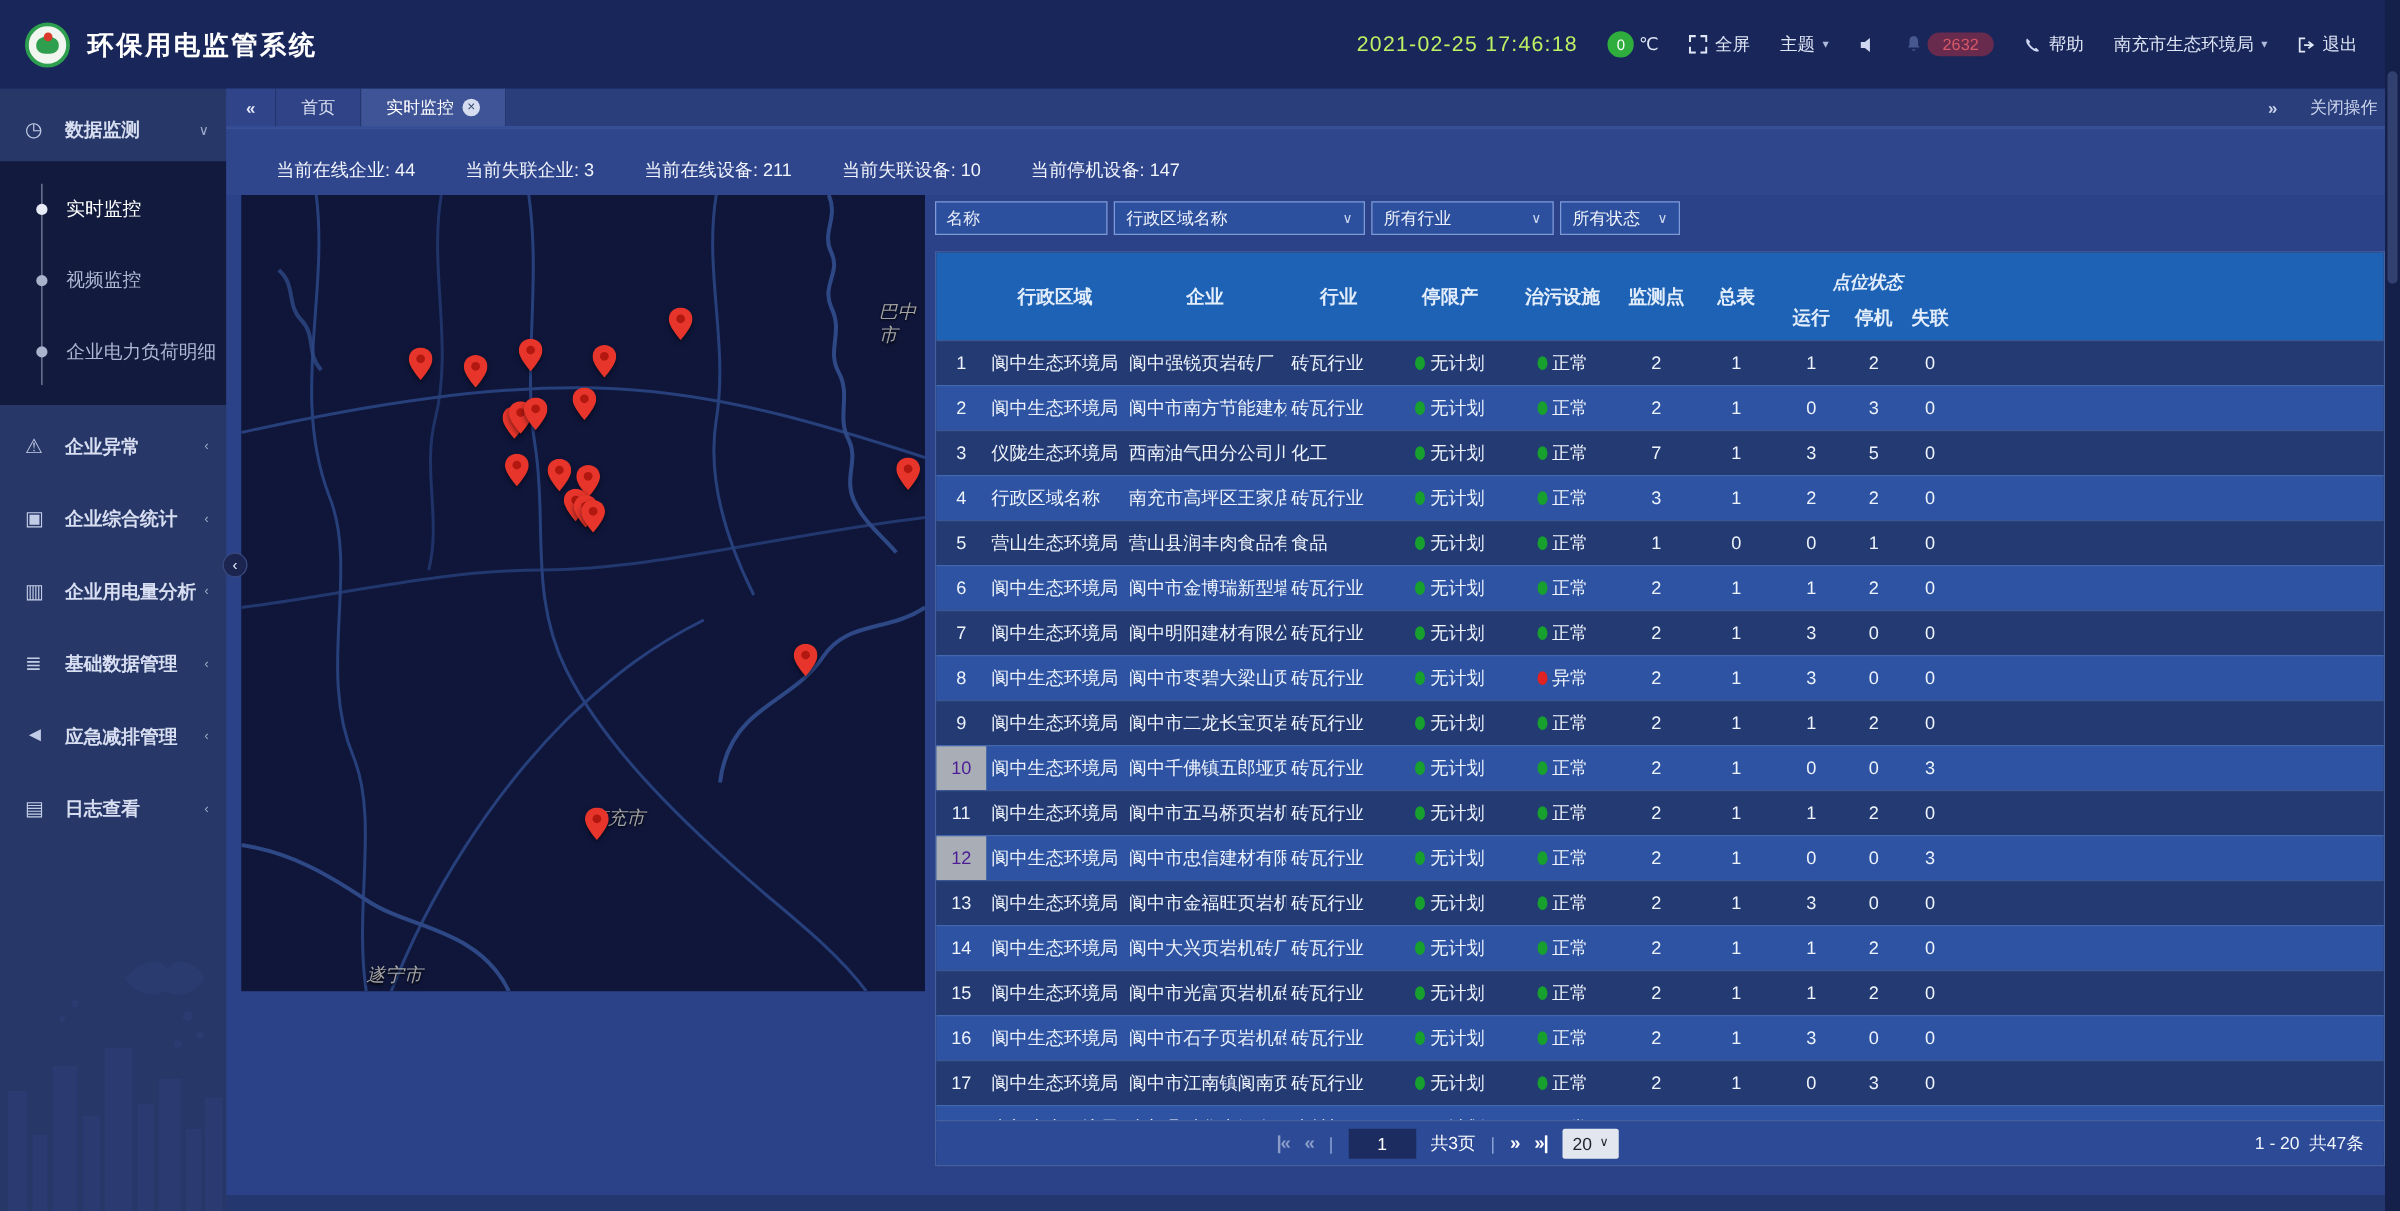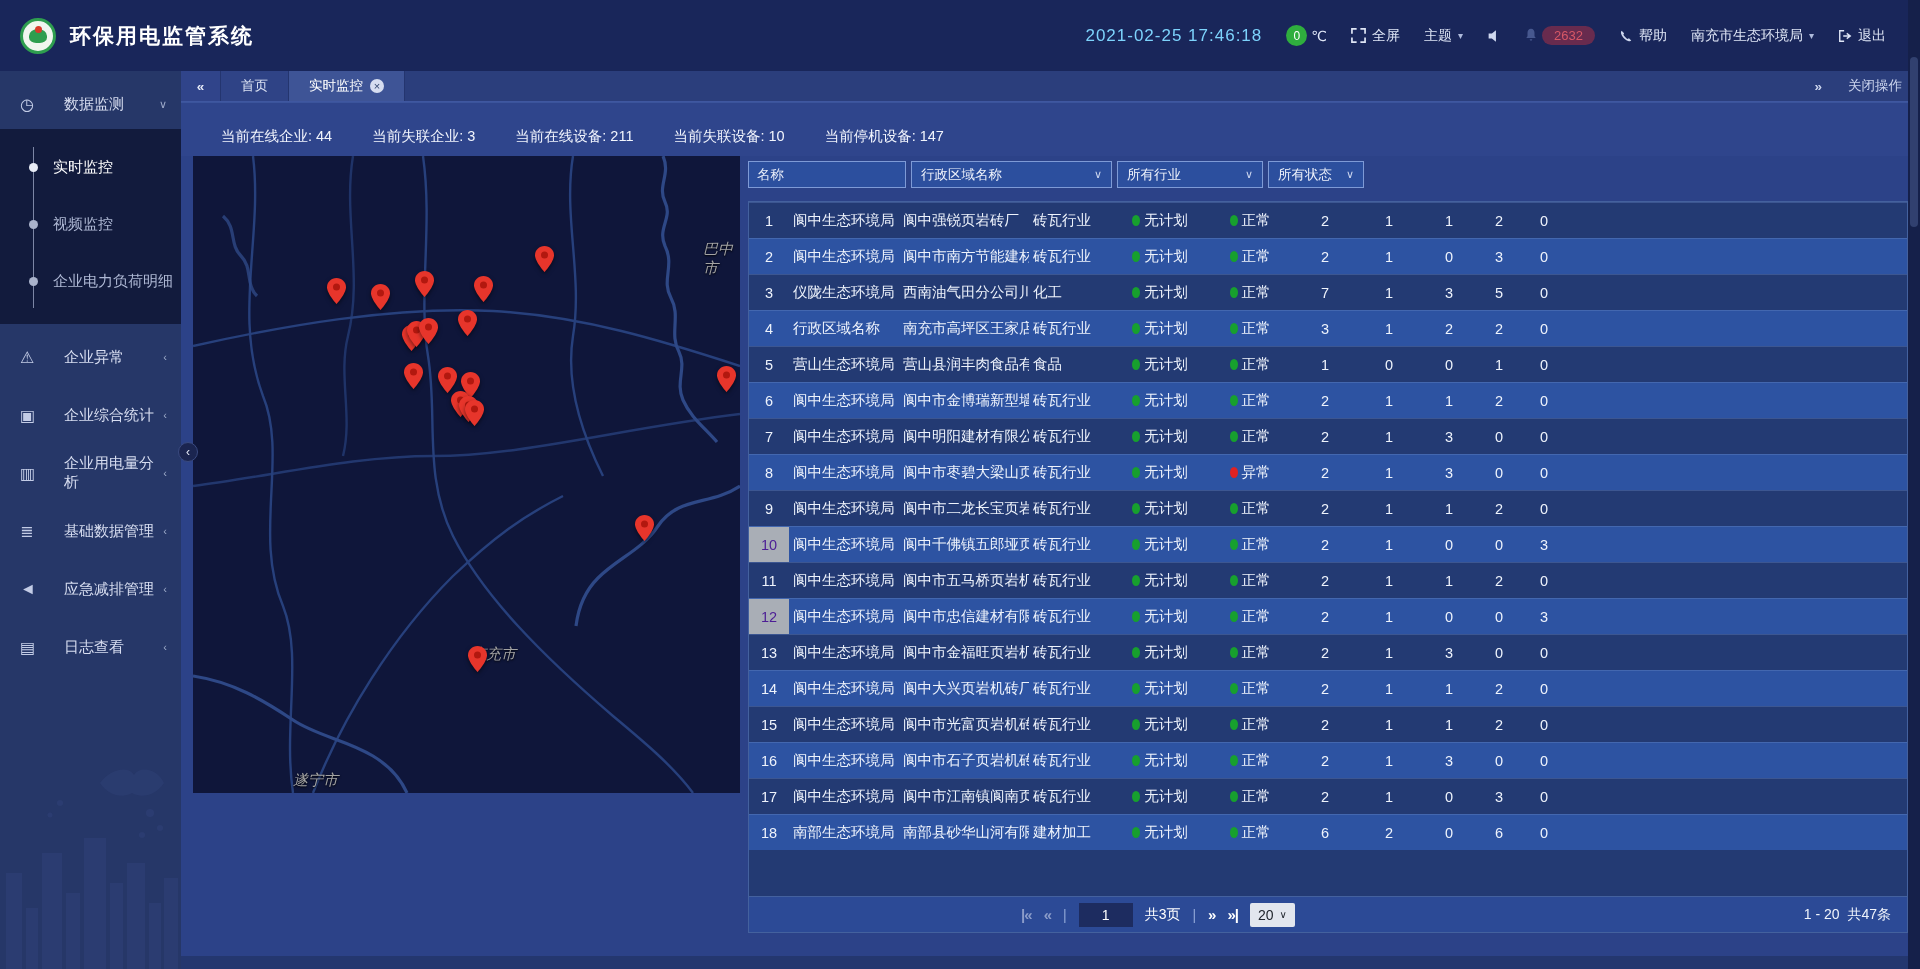--- a/index.html
+++ b/index.html
@@ -6,39 +6,39 @@
   html,body { width:1920px; height:969px; overflow:hidden; }
   body { font-family:"Liberation Sans","DejaVu Sans",sans-serif; background:#2c4288; color:#fff; position:relative; }
 
   
   .topbar { height:71px; background:#19265a; display:flex; align-items:center; padding:0 20px 0 20px; }
   .logo { width:36px; height:36px; border-radius:50%; background:#f0f6ef; border:3px solid #2e9e4f; position:relative; flex-shrink:0; }
   .logo .inner { position:absolute; left:6px; top:8px; width:18px; height:14px; border-radius:50% 50% 40% 40%; background:#2e9e4f; }
   .logo .dot { position:absolute; left:12px; top:5px; width:7px; height:7px; border-radius:50%; background:#d93a2b; }
   .app-title { font-size:21px; font-weight:bold; letter-spacing:2px; margin-left:14px; color:#fff; }
   .topbar-right { margin-left:auto; display:flex; align-items:center; gap:24px; font-size:14px; color:#dfe6f6; padding-right:14px; }
-  .datetime { font-size:17px; color:#7dd3fc; letter-spacing:1px; }
+  .datetime { font-size:17px; color:#bef264; letter-spacing:1px; }
   .temp { display:flex; align-items:center; gap:4px; }
   .temp-badge { width:21px; height:21px; border-radius:50%; background:#2fae3e; color:#fff; font-size:12px; display:flex; align-items:center; justify-content:center; }
   .tb-item { display:flex; align-items:center; gap:6px; cursor:default; }
   .tb-item svg { display:block; }
   .caret { font-size:10px; color:#aebadb; }
   .notif-badge { background:#6d2c4e; color:#e25b68; border-radius:10px; padding:2px 12px; font-size:13px; }
   .bell-wrap { display:flex; align-items:center; gap:4px; opacity:.95; }
 
   
   .layout { display:flex; height:912px; }
   .sidebar { width:181px; background:#263768; flex-shrink:0; position:relative; overflow:hidden; }
   .main { flex:1; display:flex; flex-direction:column; position:relative; min-width:0; }
 
   
   .menu { padding-top:8px; position:relative; z-index:2; }
   .menu-item { height:50px; display:flex; align-items:center; padding:0 14px 0 20px; font-size:15px; color:#d8def1; cursor:pointer; }
   .menu-item .mi-icon { width:24px; font-size:16px; color:#c3cce6; }
-  .menu-item .mi-label { flex:1; margin-left:20px; }
+  .menu-item .mi-label { flex:1; margin-left:8px;font-weight:bold; }
   .menu-item .mi-arrow { font-size:11px; color:#9daac9; }
   .submenu { background:#121b3d; padding:10px 0 14px 0; position:relative; }
   .submenu:before { content:""; position:absolute; left:33px; top:18px; bottom:16px; width:1px; background:#7c86a5; }
   .submenu-item { position:relative; height:57px; display:flex; align-items:center; padding-left:53px; font-size:15px; color:#aeb8d4; cursor:pointer; }
   .submenu-item .dot { position:absolute; left:29px; width:9px; height:9px; border-radius:50%; background:#aab3cc; }
   .submenu-item.active { color:#ffffff; }
   .submenu-item.active .dot { background:#e8ecf6; }
   .gap-item { margin-top:8px; }
   .skyline { position:absolute; bottom:0; left:0; width:181px; z-index:1; opacity:.55; }
 
@@ -58,21 +58,21 @@
   
   .content { flex:1; display:flex; gap:8px; padding:0 12px; position:relative; }
   .collapse-handle { position:absolute; left:-3px; top:286px; width:20px; height:20px; border-radius:50%; background:#1b2550; border:1px solid #3a4a80; color:#e8ecf8; font-size:12px; display:flex; align-items:center; justify-content:center; z-index:6; cursor:pointer; }
 
   .map-panel { width:547px; height:637px; background:#0f163a; position:relative; flex-shrink:0; overflow:hidden; }
   .map-city { position:absolute; font-size:15px; color:#a3a3a3; text-shadow:0 1px 2px #000;font-style:italic; }
   .map-pin { position:absolute; width:19px; height:26px; cursor:pointer; filter:drop-shadow(0 2px 2px rgba(0,0,0,.5)); }
 
   .right-panel { flex:1; min-width:0; display:flex; flex-direction:column; }
   .filters { display:flex; gap:5px; height:27px; margin-top:5px; font-size:13.5px; }
-  .f-input { width:158px; background:#2c4f9e; border:1px solid #7e9ad6; color:#fff; padding:0 8px; font-size:13.5px; font-family:inherit; }
+  .f-input { width:138px; background:#2c4f9e; border:1px solid #7e9ad6; color:#fff; padding:0 8px; font-size:13.5px; font-family:inherit; }
   .f-input::placeholder { color:#e7ecf8; opacity:1; }
   .f-select { background:#2c4f9e; border:1px solid #7e9ad6; display:flex; align-items:center; padding:0 9px; color:#eef2fb; cursor:pointer; }
   .f-select .lbl { flex:1; }
   .f-select .caret { margin-left:12px; font-size:11px; color:#cdd7ef; }
   .w-region { width:201px; } .w-industry { width:146px; } .w-status { width:96px; }
 
   
   .tbl { --cols: 40px 110px 130px 84px 94px 86px 64px 64px 56px 44px 46px 1fr;
         margin-top:13px; height:732px; border:1px solid #44619e; position:relative; overflow:hidden; background:#233a73; }
   .thead { display:grid; grid-template-columns:var(--cols); grid-template-rows:35px 35px; background:#1d62b4; color:#e3edfb; font-size:15px; font-weight:bold; }
@@ -397,20 +397,34 @@
             <span class="lbl">所有行业</span>
               <span class="caret">∨</span>
           </div>
           <div class="f-select w-status">
             <span class="lbl">所有状态</span>
               <span class="caret">∨</span>
           </div>
         </div>
 
         <div class="tbl">
+          <div class="thead">
+            <div class="th th-no"></div>
+            <div class="th th-reg">行政区域</div>
+            <div class="th th-comp">企业</div>
+            <div class="th th-ind">行业</div>
+            <div class="th th-lim">停限产</div>
+            <div class="th th-fac">治污设施</div>
+            <div class="th th-mon">监测点</div>
+            <div class="th th-tot">总表</div>
+            <div class="th th-group">点位状态</div>
+            <div class="th th-run">运行</div>
+            <div class="th th-stop">停机</div>
+            <div class="th th-lost">失联</div>
+          </div>
           <div class="tbody" id="tbody">
               <div class="trow odd">
                 <div class="td no-cell">1</div>
                 <div class="td left">阆中生态环境局</div>
                 <div class="td left">阆中强锐页岩砖厂</div>
                 <div class="td left">砖瓦行业</div>
                 <div class="td center"><span class="status-dot dot-green"></span>无计划</div>
                 <div class="td center"><span class="status-dot dot-green"></span>正常</div>
                 <div class="td center">2</div>
                 <div class="td center">1</div>

